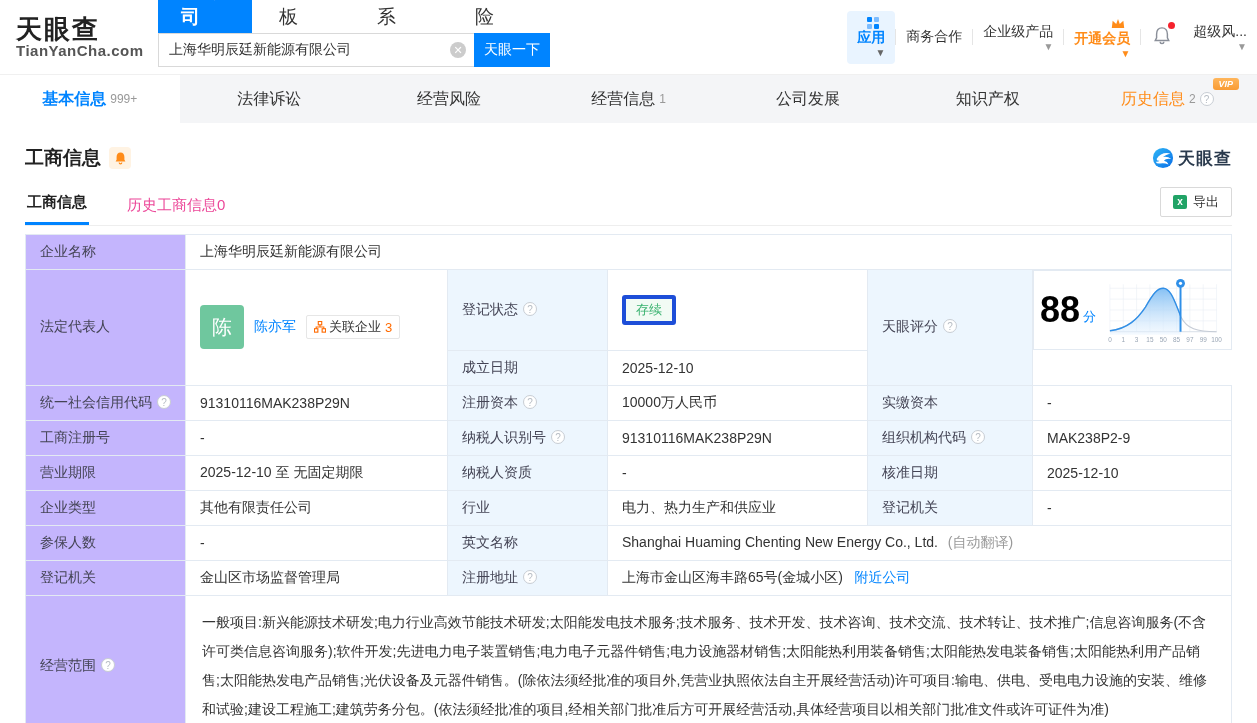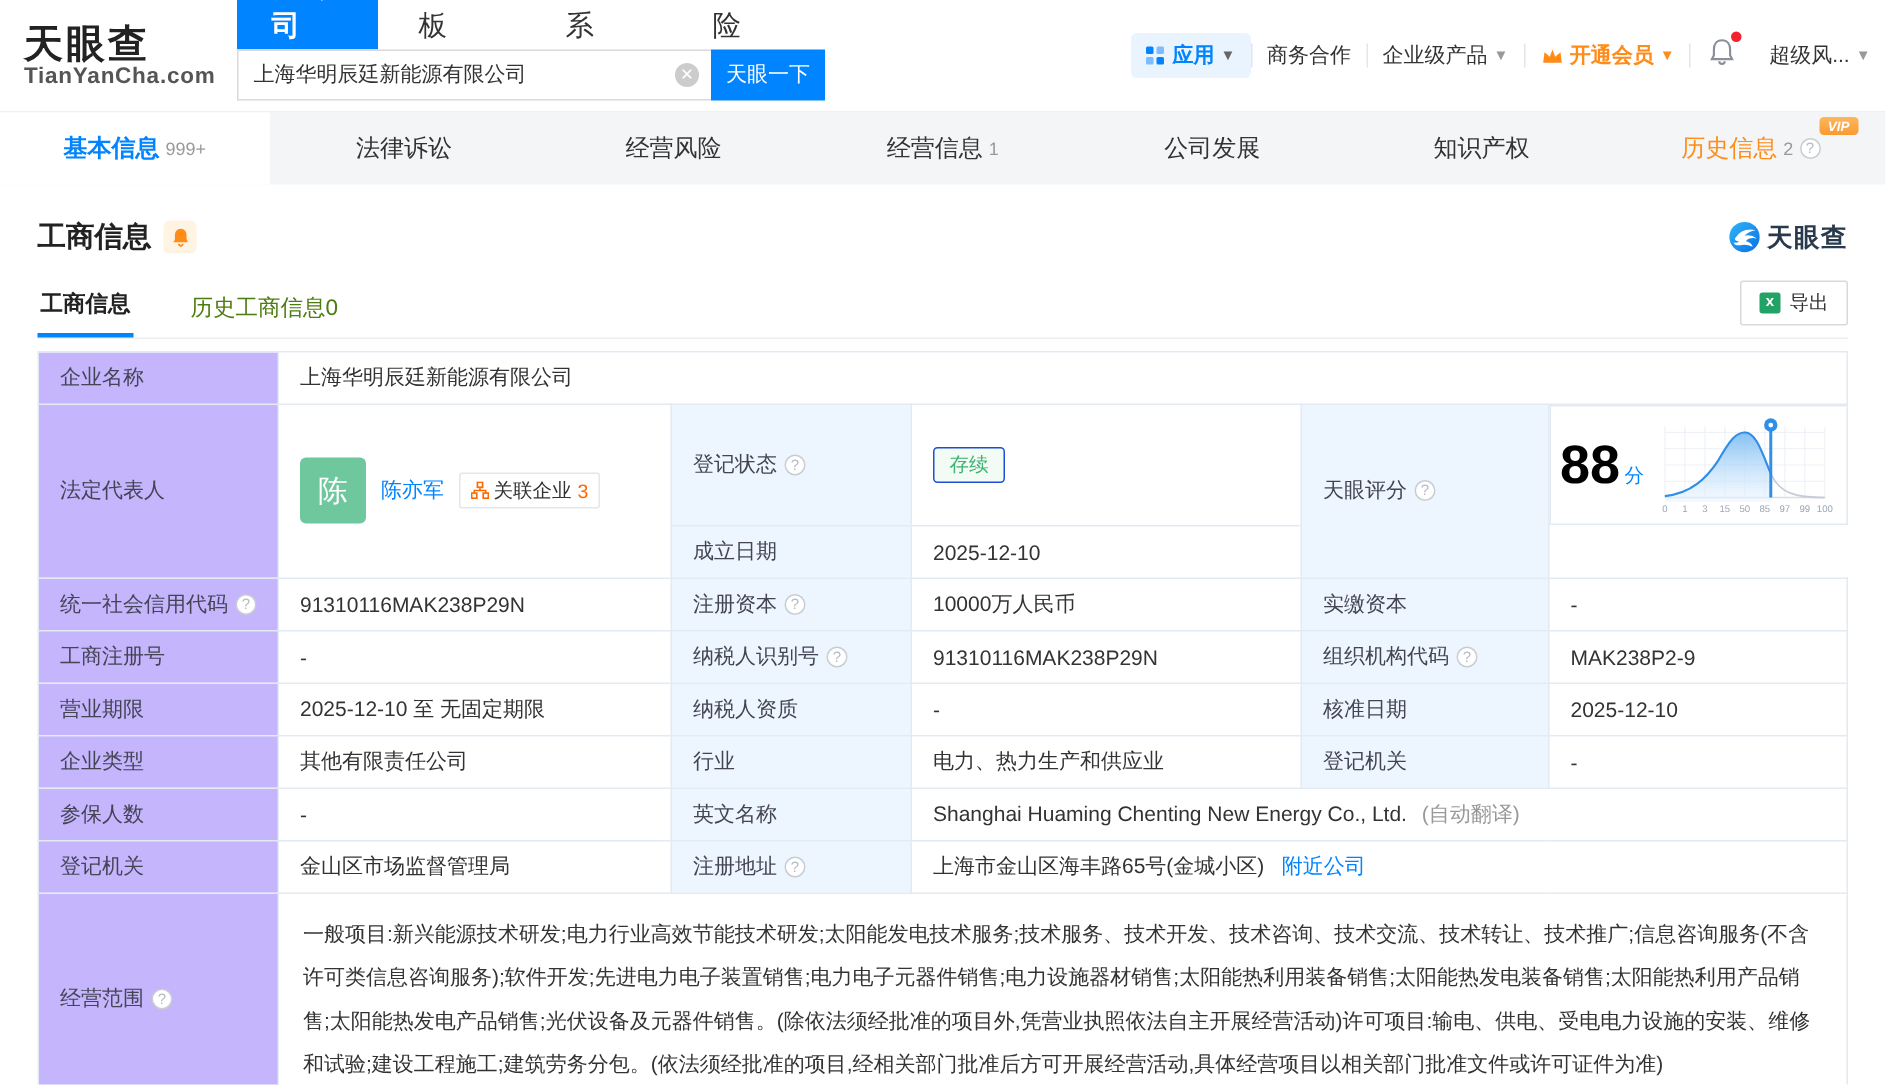--- a/index.html
+++ b/index.html
@@ -18,21 +18,21 @@
   .searchwrap { margin-left:18px; flex:0 0 auto; width:392px; }
   .stabs { display:flex; align-items:flex-end; height:26px; }
   .stab { font-size:19px; padding:3px 23px; margin-right:4px; cursor:pointer; color:#333; }
   .stab.on { background:#0084ff; color:#fff; border-radius:2px 2px 0 0; font-weight:bold; }
   .sbar { display:flex; height:34px; }
   .sinput { position:relative; flex:1; }
   .sinput input { width:100%; height:34px; border:1px solid #d9d9d9; border-right:none; padding:0 30px 0 10px; font-size:14px; color:#333; outline:none; font-family:inherit; }
   .clear-x { position:absolute; right:8px; top:9px; width:16px; height:16px; border-radius:50%; background:#ccc; color:#fff; font-size:11px; line-height:16px; text-align:center; cursor:pointer; }
   .sbtn { width:76px; background:#0084ff; color:#fff; border:none; font-size:14px; cursor:pointer; font-family:inherit; }
   .hmenu { display:flex; align-items:center; margin-left:22px; flex:1; justify-content:flex-end; white-space:nowrap; }
-  .hitem { display:flex; align-items:center; font-size:14px; color:#333; cursor:pointer; padding:0 10px; }
+  .hitem { display:flex; align-items:flex-end; font-size:14px; color:#333; cursor:pointer; padding:0 10px;flex-direction:column; }
   .hitem .caret { font-size:10px; color:#999; margin-left:4px; }
   .chip-app { background:#e9f4ff; border-radius:4px; padding:6px 10px; color:#0084ff; font-weight:bold; }
   .chip-app .caret { color:#666; }
   .grid-icn { display:inline-grid; grid-template-columns:5px 5px; grid-gap:2px; margin-right:6px; }
   .grid-icn i { width:5px; height:5px; background:#0084ff; border-radius:1px; }
   .grid-icn i.lt { background:#7cbcff; }
   .vip-orange { color:#ff8c19; font-weight:bold; }
   .hdiv { width:1px; height:16px; background:#e5e5e5; }
   .bell-wrap { position:relative; padding:0 12px; cursor:pointer; }
   .bell-wrap .dot { position:absolute; top:-4px; right:8px; width:7px; height:7px; border-radius:50%; background:#f5222d; }
@@ -46,38 +46,38 @@
   .ntab .q { margin-left:4px; }
   .vipbadge { position:absolute; top:3px; right:18px; background:linear-gradient(180deg,#ffb65c,#f99b33); color:#fff; font-size:9px; font-weight:bold; font-style:italic; padding:1px 6px; border-radius:3px; }
 
   
   .sect-head { display:flex; align-items:center; padding:22px 25px 0 25px; }
   .sect-title { font-size:19px; font-weight:bold; color:#222; }
   .alarm { width:22px; height:22px; background:#fff3e3; border-radius:4px; margin-left:8px; display:flex; align-items:center; justify-content:center; cursor:pointer; }
   .wmark { margin-left:auto; display:flex; align-items:center; }
   .wmark .t { font-size:17px; font-weight:bold; color:#2a3a4d; margin-left:4px; letter-spacing:1px; }
   .subbar { display:flex; align-items:flex-end; margin:14px 25px 0 25px; border-bottom:1px solid #eee; position:relative; }
-  .subtab { font-size:15px; padding:8px 2px 10px 2px; margin-right:36px; color:#4d7c0f; cursor:pointer; }
+  .subtab { font-size:15px; padding:8px 2px 10px 2px; margin-right:36px; color:#ec4899; cursor:pointer; }
   .subtab.on { color:#222; font-weight:bold; border-bottom:3px solid #0084ff; }
   .export { position:absolute; right:0; bottom:8px; display:flex; align-items:center; border:1px solid #d9d9d9; border-radius:2px; background:#fff; padding:5px 12px; font-size:13px; color:#333; cursor:pointer; }
   .xls { width:14px; height:14px; background:#21a366; border-radius:2px; color:#fff; font-size:10px; font-weight:bold; text-align:center; line-height:14px; margin-right:6px; }
 
   
   table.info { border-collapse:collapse; margin:8px 25px 0 25px; width:1207px; table-layout:fixed; }
   .info td { border:1px solid #e3eaf2; font-size:14px; padding:8px 14px; vertical-align:middle; }
   .info td.lb { background:#c4b5fd; color:#445; width:160px; }
   .info td.lb2 { background:#edf6fe; color:#445; width:160px; }
   .info td.lb3 { background:#edf6fe; color:#445; width:165px; }
   .q { display:inline-block; width:14px; height:14px; border:1px solid #c8cdd4; border-radius:50%; color:#b6bcc4; font-size:10px; line-height:13px; text-align:center; margin-left:5px; vertical-align:1px; cursor:pointer; background:#fff; }
   .lnk { color:#0084ff; text-decoration:none; cursor:pointer; }
   .avatar { width:44px; height:44px; border-radius:4px; background:#6fc79e; color:#fff; font-size:20px; display:inline-flex; align-items:center; justify-content:center; margin-right:10px; flex:0 0 auto; }
   .rep-cell { display:flex; align-items:center; }
   .rel-badge { display:inline-flex; align-items:center; border:1px solid #e6e6e6; border-radius:2px; padding:2px 7px; margin-left:10px; font-size:13px; cursor:pointer; background:#fff; }
   .rel-badge .num { color:#ff6a00; margin-left:4px; }
-  .status-ok { display:inline-block; border:1px solid #1d4ed8; background:#f2fbf4; color:#3cb371; font-size:13px; padding:2px 10px; border-radius:3px; }
+  .status-ok { display:inline-block; border:4px solid #1d4ed8; background:#f2fbf4; color:#3cb371; font-size:13px; padding:2px 10px; border-radius:3px; }
   .score-cell { display:flex; align-items:center; justify-content:center; padding:4px 6px !important; }
   .score-num { font-size:36px; font-weight:bold; color:#000000; line-height:1; }
   .score-unit { font-size:13px; color:#0084ff; margin:14px 8px 0 3px; }
   .scope-val { line-height:29px; padding:12px 16px !important; color:#333; }
   .eng-note { color:#999; margin-left:6px; }
 </style>
 </head>
 <body>
 
 <div class="hdr">

